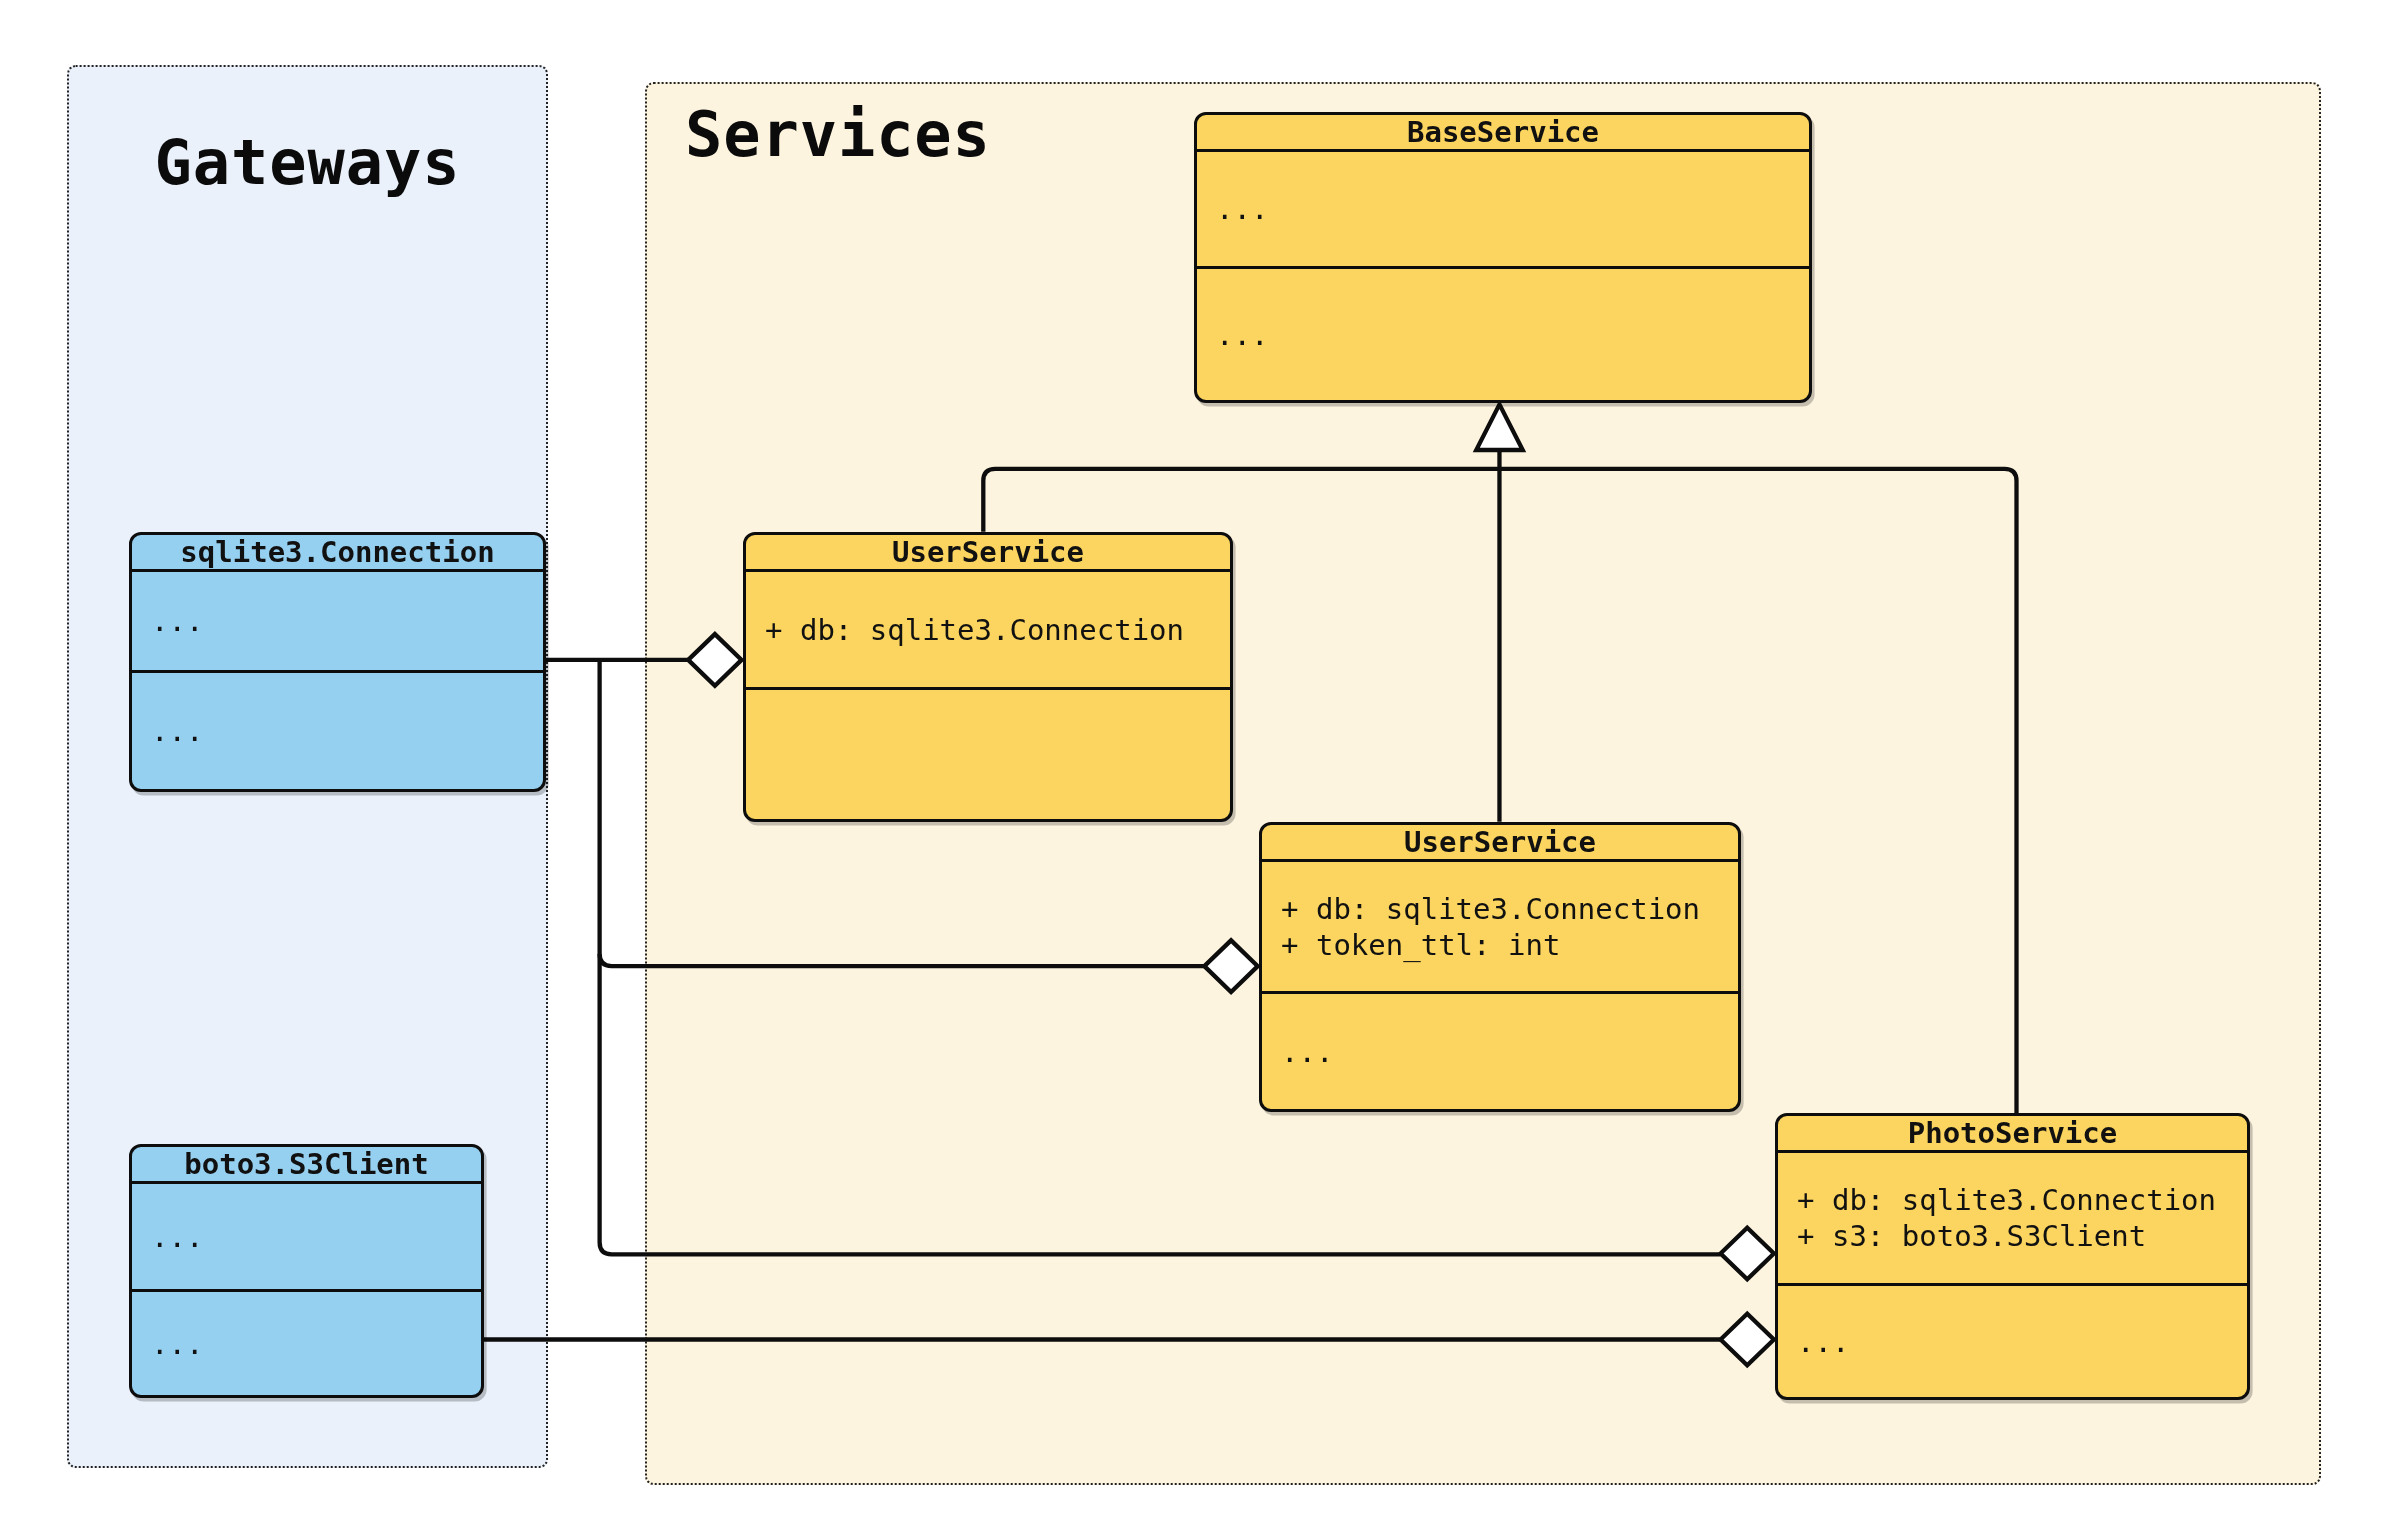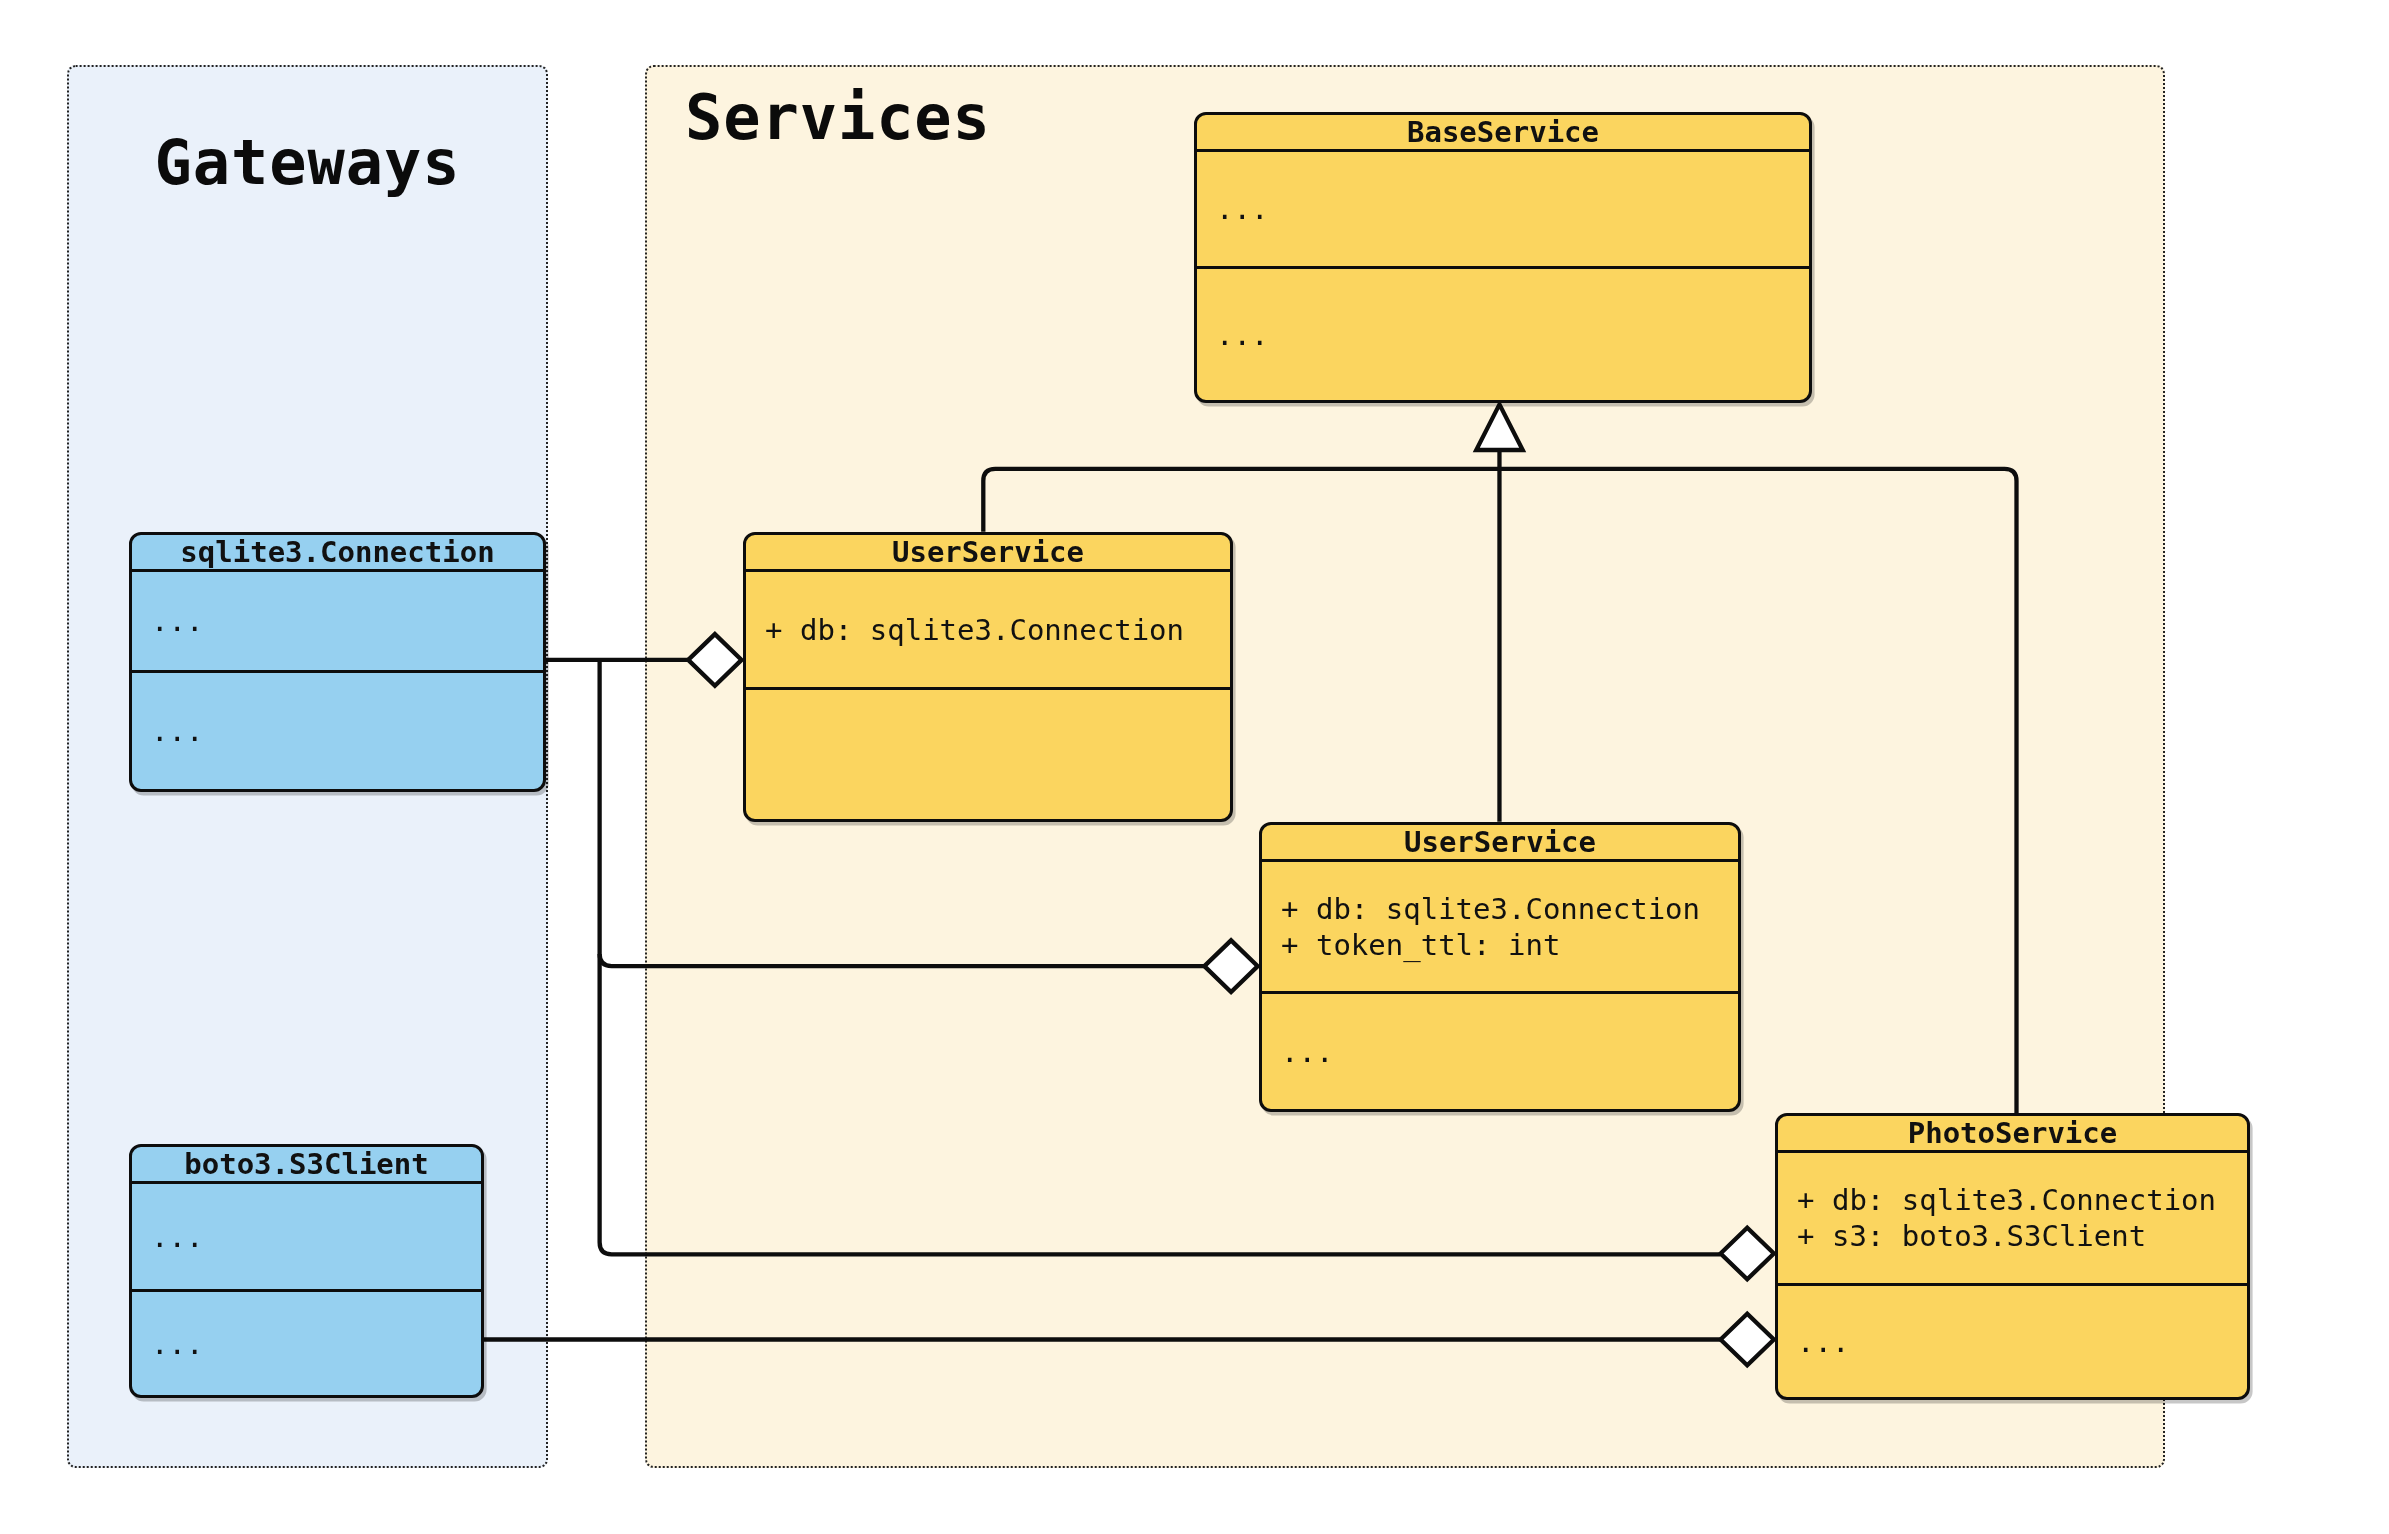--- a/index.html
+++ b/index.html
@@ -20,21 +20,21 @@
     overflow:hidden;
   }
   
   .panel{
     position:absolute;
     border:2.6px dotted #222;
     border-radius:8.6px;
     box-sizing:border-box;
   }
   .panel-gateways{left:67px;top:65px;width:481px;height:1403px;background:var(--panel-blue);}
-  .panel-services{left:645px;top:65px;width:1520px;height:1403px;background:var(--panel-yellow);padding-left:48px;}
+  .panel-services{left:645px;top:82px;width:1676px;height:1403px;background:var(--panel-yellow);padding-left:48px;}
   .panel-label{
     position:absolute;
     font-size:62px;font-weight:bold;line-height:62px;
     letter-spacing:0.9px;color:#0b0b0b;white-space:nowrap;
   }
   .panel-label.gw{left:0;top:19px;width:100%;text-align:center;margin-top:46px;}
   .panel-label.sv{left:38px;top:20px;}
   
   #wires{position:absolute;left:0;top:0;width:2389px;height:1534px;}
   #wires path,#wires polygon{stroke:var(--stroke);stroke-width:5;fill:none;}

